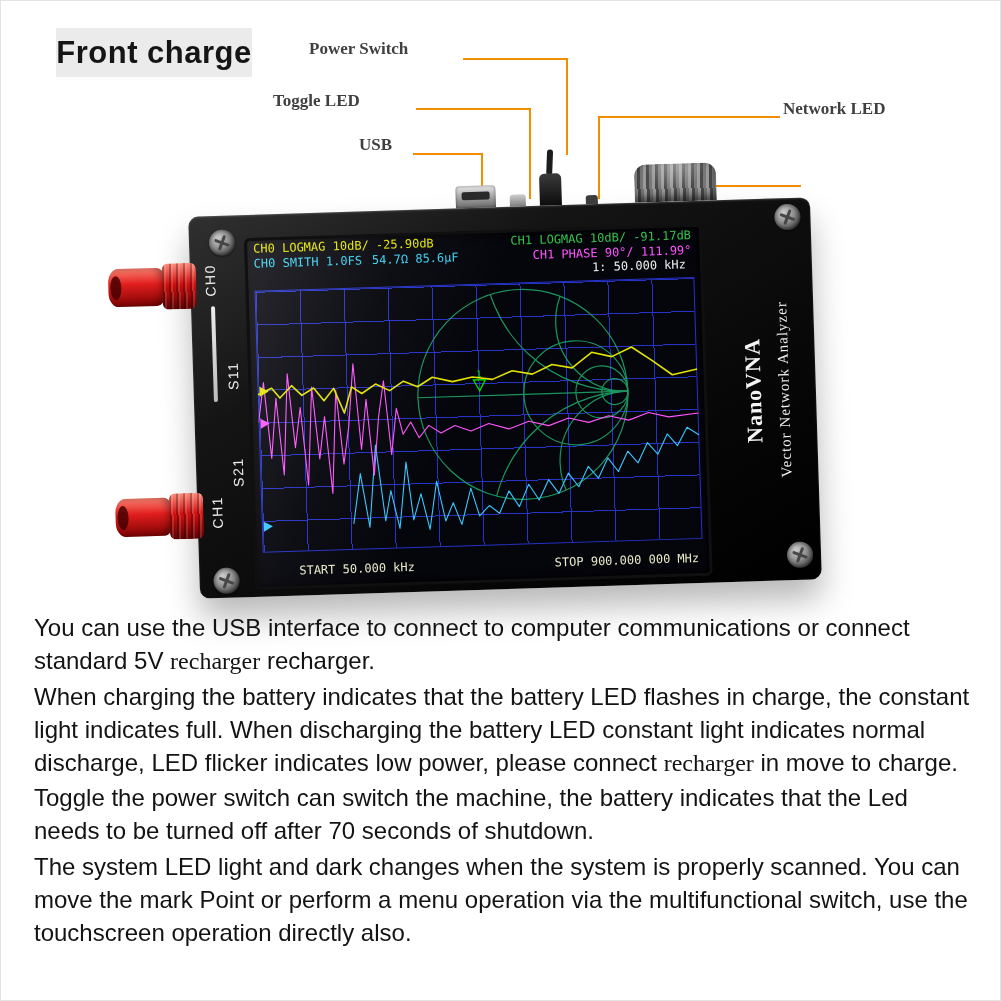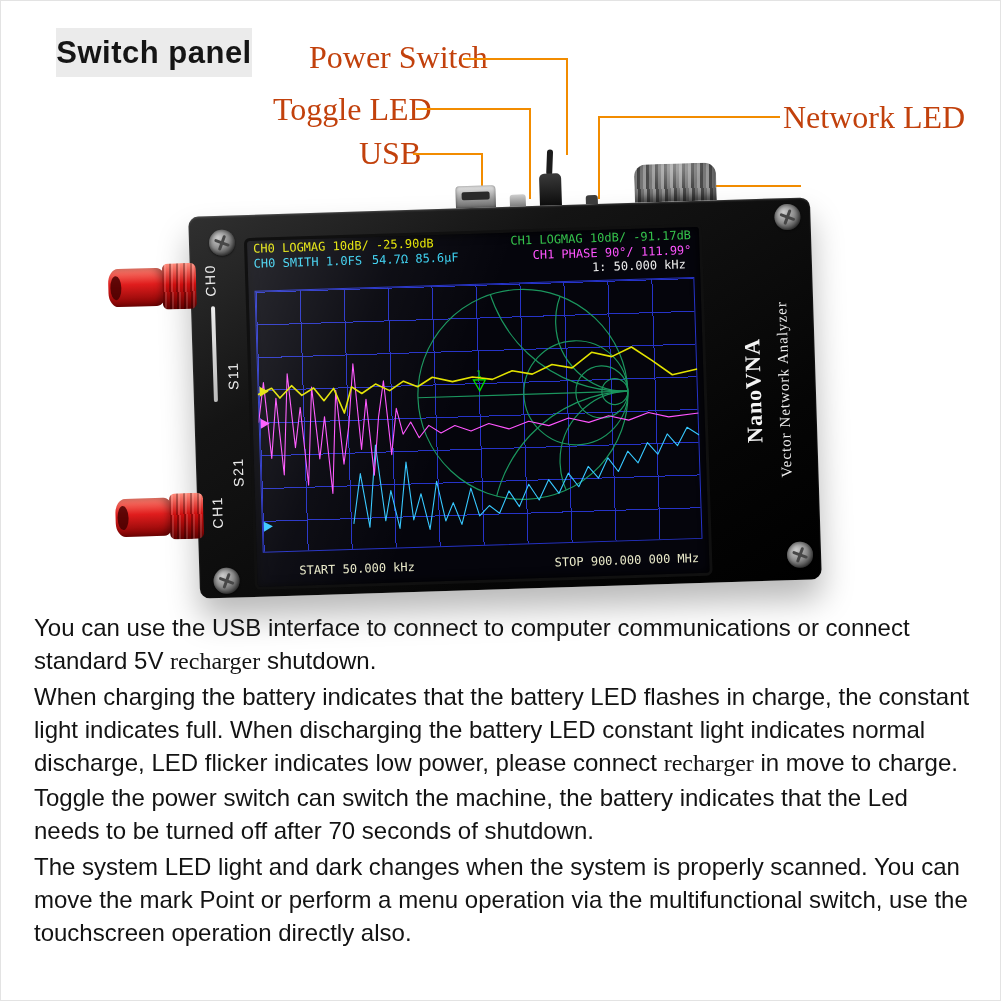--- a/index.html
+++ b/index.html
@@ -9,22 +9,22 @@
     font-family:"Liberation Sans", sans-serif;
   }
   
   .front-panel {
     position:absolute; left:55px; top:27px; width:196px; height:49px;
     background:#ebebeb; color:#151515; font-size:31px; font-weight:700;
     display:flex; align-items:center; justify-content:center; letter-spacing:0.5px;
   }
   
   .callout {
-    position:absolute; font-family:"Liberation Serif", serif; font-weight:400;
-    font-size:32px; color:#c2410c; white-space:nowrap;
+    position:absolute; font-family:"Liberation Serif", serif; font-weight:700;
+    font-size:17px; color:#404040; white-space:nowrap;
   }
   .label-power   { left:308px; top:38px; }
   .label-battery { left:272px; top:90px; }
   .label-usb     { left:358px; top:134px;text-align:center; }
   .label-system  { left:782px; top:98px; }
   .label-multi   { left:800px; top:162px; width:196px; text-align:center; line-height:1.25; white-space:normal; }
   .lead { position:absolute; border:0 solid #F28C00; }
   .lead-power   { left:462px; top:57px;  width:103px; height:95px; border-top-width:2px; border-right-width:2px; }
   .lead-battery { left:415px; top:107px; width:113px; height:89px; border-top-width:2px; border-right-width:2px; }
   .lead-usb     { left:412px; top:152px; width:68px;  height:38px; border-top-width:2px; border-right-width:2px; }
@@ -116,21 +116,21 @@
   .description { position:absolute; left:33px; top:611px; width:940px;
     color:#131313; font-size:24px; line-height:1.37; }
   .description p { margin:0 0 3px 0; }
   .serif { font-family:"Liberation Serif", serif; }
 </style>
 </head>
 <body>
 
 <div class="page">
 
-  <div class="front-panel">Switch panel</div>
+  <div class="front-panel">Front charge</div>
 
   <div class="callout label-power">Power Switch</div>
   <div class="callout label-battery">Toggle LED</div>
   <div class="callout label-usb">USB</div>
   <div class="callout label-system">Network LED</div>
 
   <div class="lead lead-power"></div>
   <div class="lead lead-battery"></div>
   <div class="lead lead-usb"></div>
   <div class="lead lead-system"></div>
@@ -220,19 +220,19 @@
       </div>
     </div>
 
     <div class="brand-wrap">
       <div class="brand-title">NanoVNA</div>
       <div class="brand-sub">Vector Network Analyzer</div>
     </div>
   </div>
 
   <div class="description">
-      <p><span>You can use the USB interface to connect to computer communications or connect standard 5V </span><span class="serif">recharger</span><span> shutdown.</span></p>
+      <p><span>You can use the USB interface to connect to computer communications or connect standard 5V </span><span class="serif">recharger</span><span> recharger.</span></p>
       <p><span>When charging the battery indicates that the battery LED flashes in charge, the constant light indicates full. When discharging the battery LED constant light indicates normal discharge, LED flicker indicates low power, please connect </span><span class="serif">recharger</span><span> in move to charge.</span></p>
       <p><span>Toggle the power switch can switch the machine, the battery indicates that the Led needs to be turned off after 70 seconds of shutdown.</span></p>
       <p><span>The system LED light and dark changes when the system is properly scanned. You can move the mark Point or perform a menu operation via the multifunctional switch, use the touchscreen operation directly also.</span></p>
     </div>
 
 </div>
 
 </body></html>

